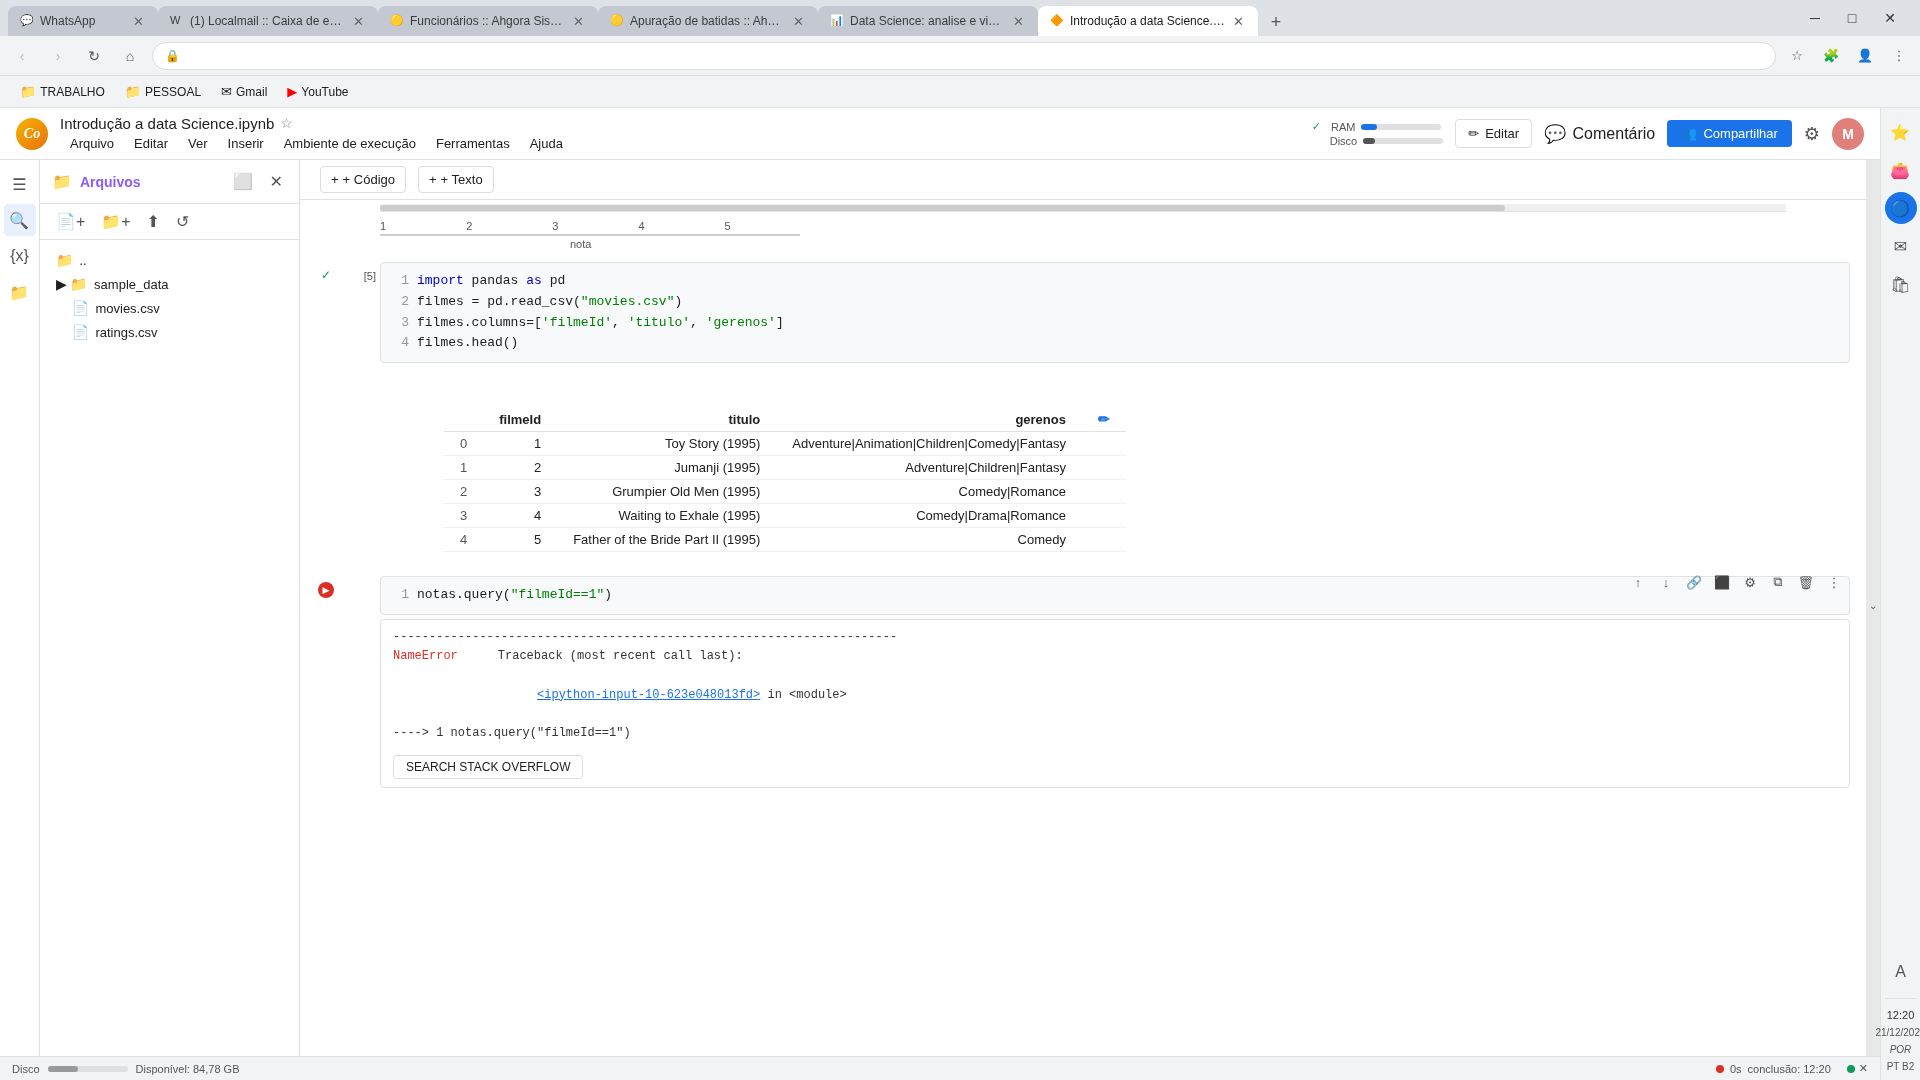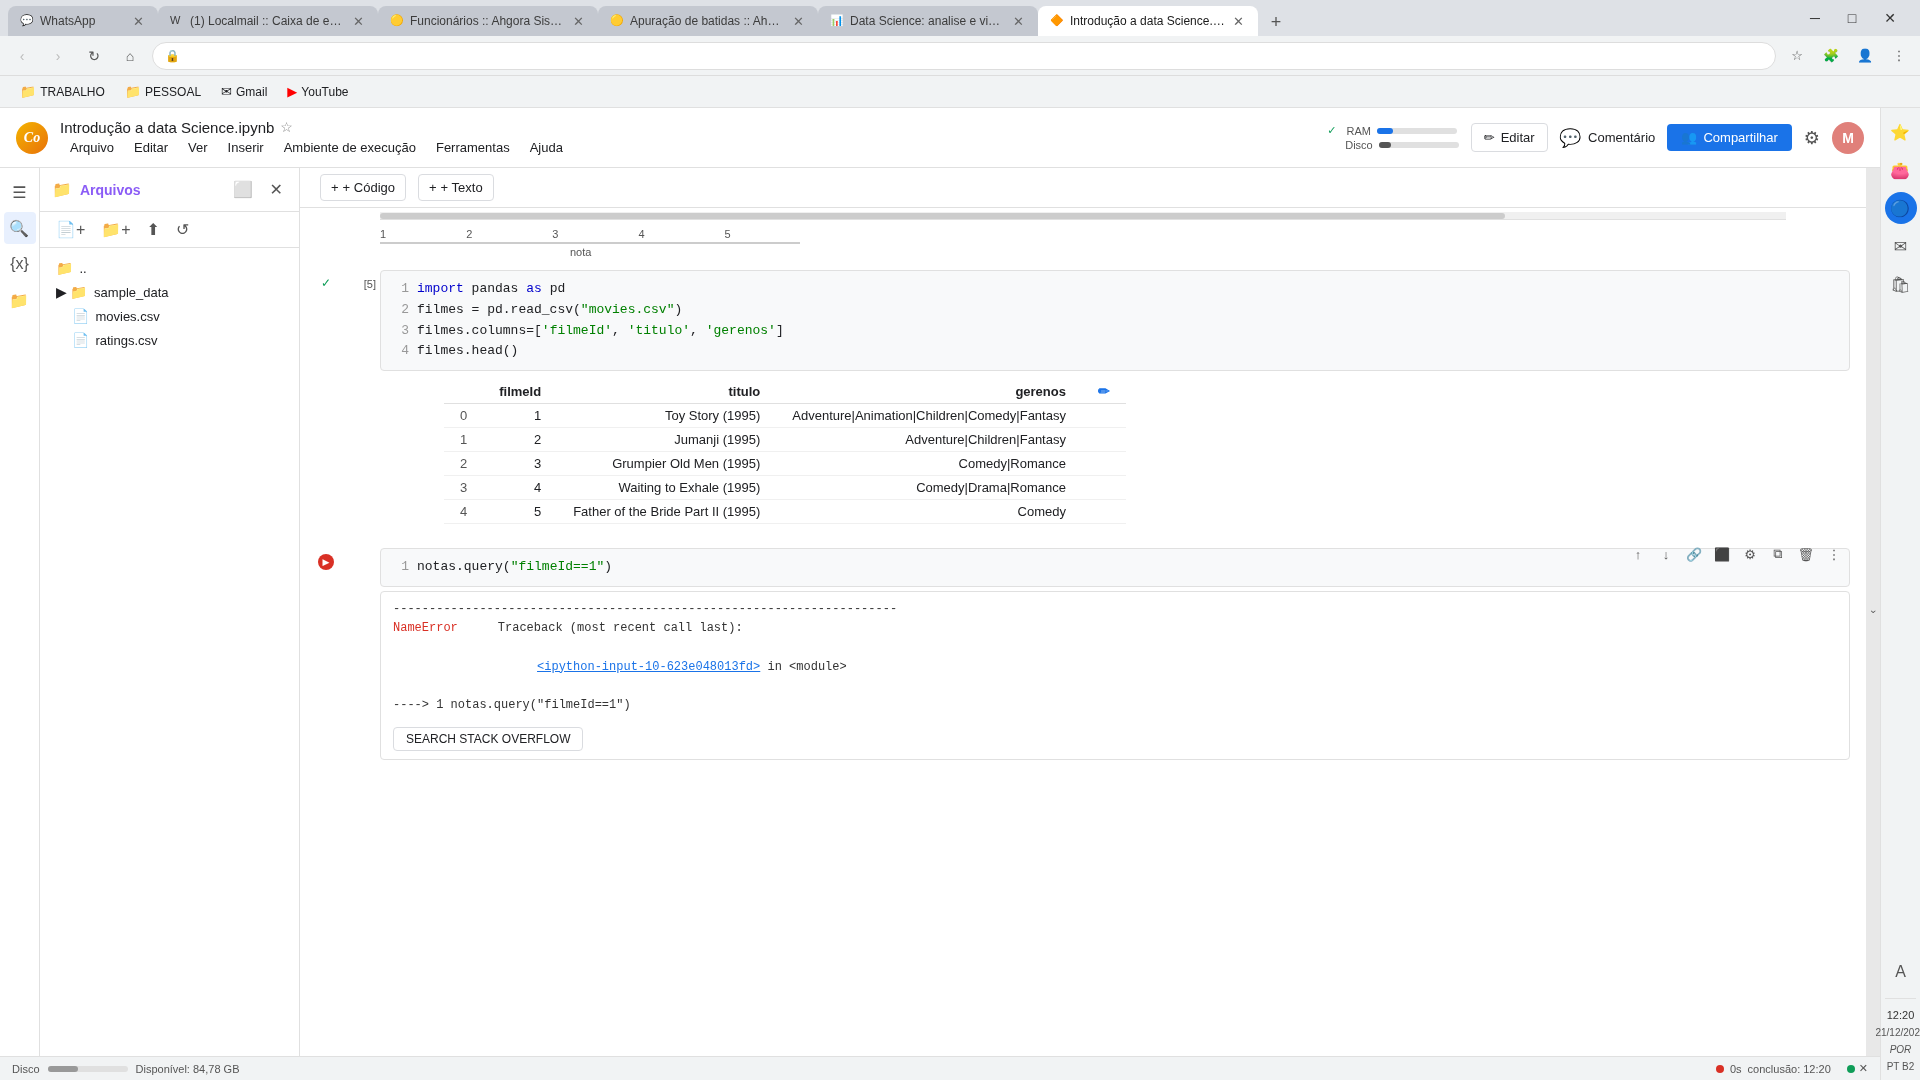--- a/index.html
+++ b/index.html
@@ -117,21 +117,21 @@
       flex-direction: column;
       overflow: hidden;
       background: #fff;
     }
 
     
     .colab-topbar {
       display: flex;
       align-items: center;
       padding: 8px 16px;
-      height: 60px;
+      height: 52px;
       border-bottom: 1px solid #e0e0e0;
       flex-shrink: 0;
       gap: 12px;
     }
     .colab-logo { width: 32px; height: 32px; background: #f9ab00; border-radius: 50%; display: flex; align-items: center; justify-content: center; color: white; font-weight: bold; font-size: 14px; flex-shrink: 0; }
     .colab-title-area { display: flex; flex-direction: column; }
     .colab-notebook-title { font-size: 15px; font-weight: 500; color: #202124; display: flex; align-items: center; gap: 6px; }
     .colab-star-icon { color: #888; font-size: 14px; cursor: pointer; }
     .colab-menus { display: flex; align-items: center; gap: 0; margin-top: 2px; }
     .colab-menu-item { font-size: 13px; color: #202124; padding: 2px 10px; cursor: pointer; border-radius: 4px; }
@@ -227,21 +227,21 @@
     }
     .code-line { display: flex; gap: 8px; }
     .code-line-num { color: #999; width: 16px; text-align: right; flex-shrink: 0; }
 
     
     .kw { color: #0000cc; }
     .str { color: #008000; }
 
     
     .df-table-wrapper { padding: 8px 20px 8px 64px; }
-    .df-table { border-collapse: collapse; font-size: 13px; }
+    .df-table { border-collapse: collapse; font-size: 13px; margin-top: 36px; }
     .df-table th { text-align: right; padding: 4px 16px; font-weight: 600; color: #202124; border-bottom: 1px solid #e0e0e0; }
     .df-table th:first-child { text-align: left; }
     .df-table td { text-align: right; padding: 4px 16px; border-bottom: 1px solid #f0f0f0; color: #202124; }
     .df-table td:first-child { text-align: left; color: #555; font-weight: 500; }
     .df-table .edit-icon { color: #1a73e8; cursor: pointer; font-size: 14px; }
 
     
     .error-cell {
       background: #fff;
       border: 1px solid #e0e0e0;
@@ -441,21 +441,21 @@
                 <div class="resource-bar-fill" style="width:15%; background:#555;"></div>
               </div>
           </div>
         </div>
         <div class="colab-edit-btn">
           <span>✏</span>
           <span>Editar</span>
         </div>
         <div style="display:flex; align-items:center; gap:6px;">
           <span class="colab-settings-icon">💬</span>
-          <span style="font-size:13px; color:#202124; cursor:pointer;">Comentário</span>
+          <span style="font-size:16px; color:#202124; cursor:pointer;">Comentário</span>
         </div>
         <div class="colab-share-btn">
           <span>👥</span>
           <span>Compartilhar</span>
         </div>
         <span class="colab-settings-icon">⚙</span>
         <div class="colab-avatar">M</div>
       </div>
     </div>
 

